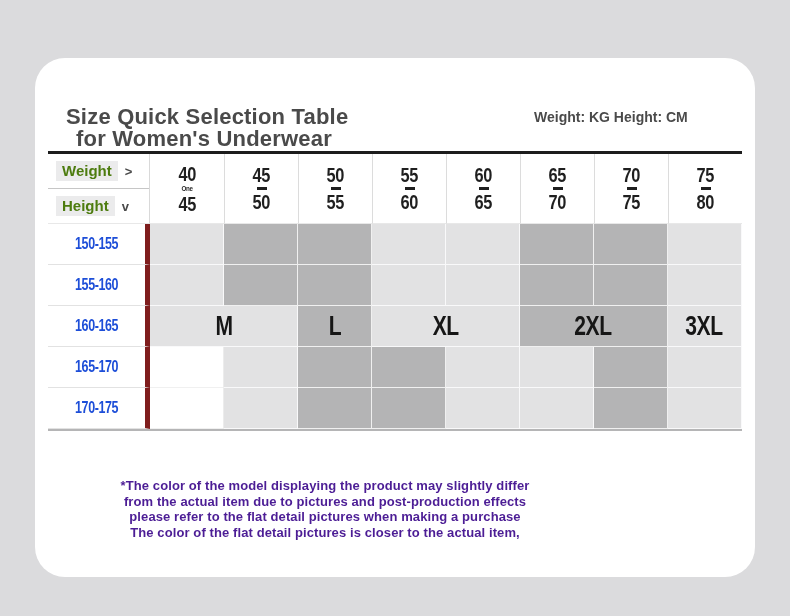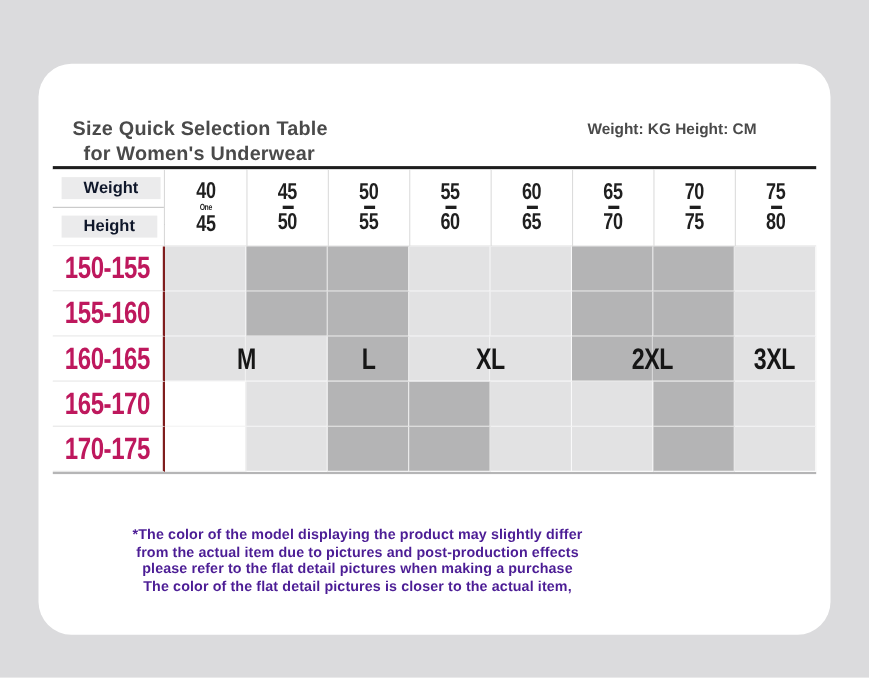--- a/index.html
+++ b/index.html
@@ -10,21 +10,21 @@
     font-family: "Liberation Sans", sans-serif;
     overflow: hidden;
   }
   .card {
     position: absolute; left: 35px; top: 58px;
     width: 720px; height: 519px;
     background: #ffffff; border-radius: 30px;
   }
   .title {
     position: absolute; left: 66px; top: 106px;
-    font-size: 18px; font-weight: bold; color: #4a4a4a;
+    font-size: 22px; font-weight: bold; color: #4a4a4a;
     line-height: 22px; letter-spacing: .2px;
   }
   .title .l2 { padding-left: 10px; }
   .units {
     position: absolute; left: 534px; top: 109px;
     font-size: 14px; font-weight: bold; color: #4a4a4a;
   }
   .size-table {
     position: absolute; left: 48px; top: 151px;
     border-top: 3px solid #1d1d1d;
@@ -32,33 +32,33 @@
     display: grid;
     grid-template-columns: 102px repeat(8, 74px);
     grid-template-rows: 70px repeat(5, 41px);
     background: #fff;
   }
   .cond { display: inline-block; transform: scaleX(.78); transform-origin: center; letter-spacing: -0.5px; white-space: nowrap; }
   
   .corner { display: flex; flex-direction: column; background: #fff; border-right: 1px solid #d9d9d9; border-bottom: 1px solid #e8e8e8; }
   .corner .half { flex: 1; display: flex; align-items: center; padding-left: 8px; }
   .corner .half.top { border-bottom: 1px solid #c6c6c6; }
-  .chip { background: #ebebec; font-weight: bold; font-size: 15px; color: #0f172a; padding: 1px 20px 2px; }
+  .chip { background: #ebebec; font-weight: bold; font-size: 15px; color: #4d7c0f; padding: 1px 6px 2px; }
   .arrow { margin-left: 7px; color: #4a4a4a; font-weight: bold; font-size: 13px; }
   
   .wcol { background: #fff; border-left: 1px solid #dcdcdc; border-bottom: 1px solid #e8e8e8;
           display: flex; flex-direction: column; align-items: center; justify-content: center; }
   .wcol.no-bl { border-left: none; }
   .num { font-size: 21px; font-weight: bold; color: #1f1f1f; line-height: 20px; }
   .dash { width: 10px; height: 3px; background: #1f1f1f; margin: 2px 0; }
   .sep-one { font-size: 8px; font-weight: bold; color: #1f1f1f; line-height: 8px; margin: 1px 0; }
   
   .rlabel { background: #fff; display: flex; align-items: center; justify-content: center;
-            font-size: 28px; font-weight: bold; color: #be185d;
-            border-bottom: 1px solid #e2e2e2; border-right: 2px solid #7f1d1d; }
+            font-size: 16px; font-weight: bold; color: #1d4ed8;
+            border-bottom: 1px solid #e2e2e2; border-right: 5px solid #7f1d1d; }
   
   .cell { border-right: 1px solid rgba(255,255,255,.8); border-bottom: 1px solid rgba(255,255,255,.8); }
   .cell.light { background: #e2e2e3; }
   .cell.dark  { background: #b4b4b5; }
   .cell.white { background: #ffffff; border-right: 1px solid #ececec; border-bottom: 1px solid #f0f0f0; }
   .band { display: flex; align-items: center; justify-content: center;
           font-size: 27px; font-weight: bold; color: #161616; }
   .band.span2 { grid-column: span 2;
     background-image: linear-gradient(to right, transparent calc(50% - 1px), rgba(255,255,255,.55) calc(50% - 1px), rgba(255,255,255,.55) 50%, transparent 50%); }
   .footer {

